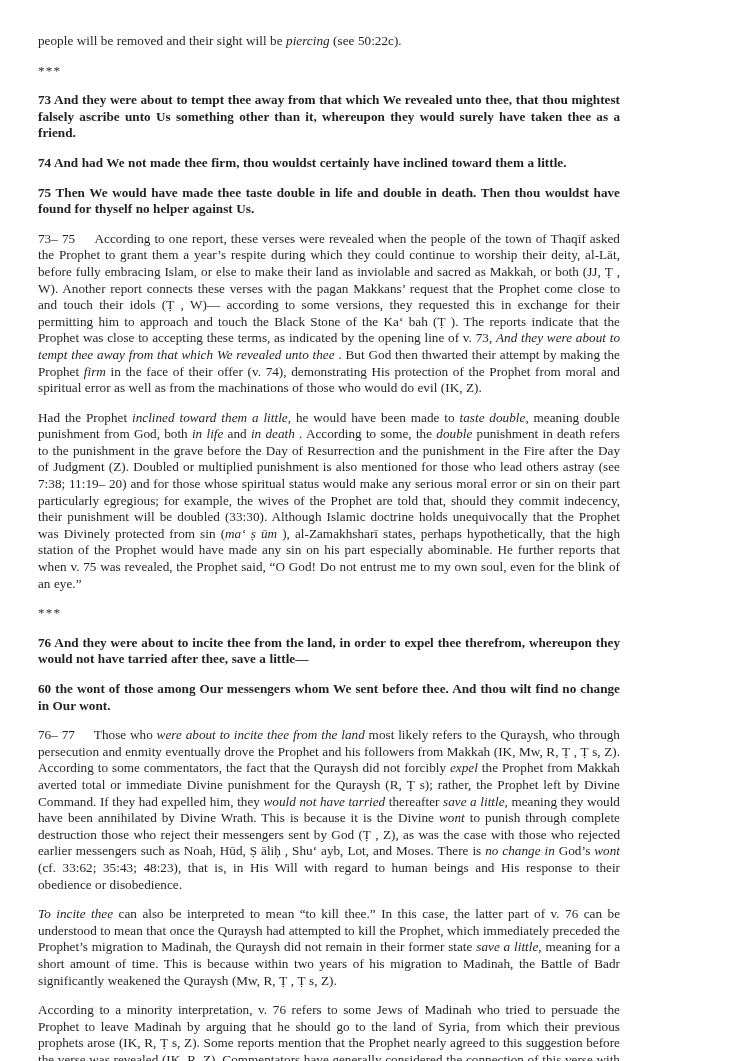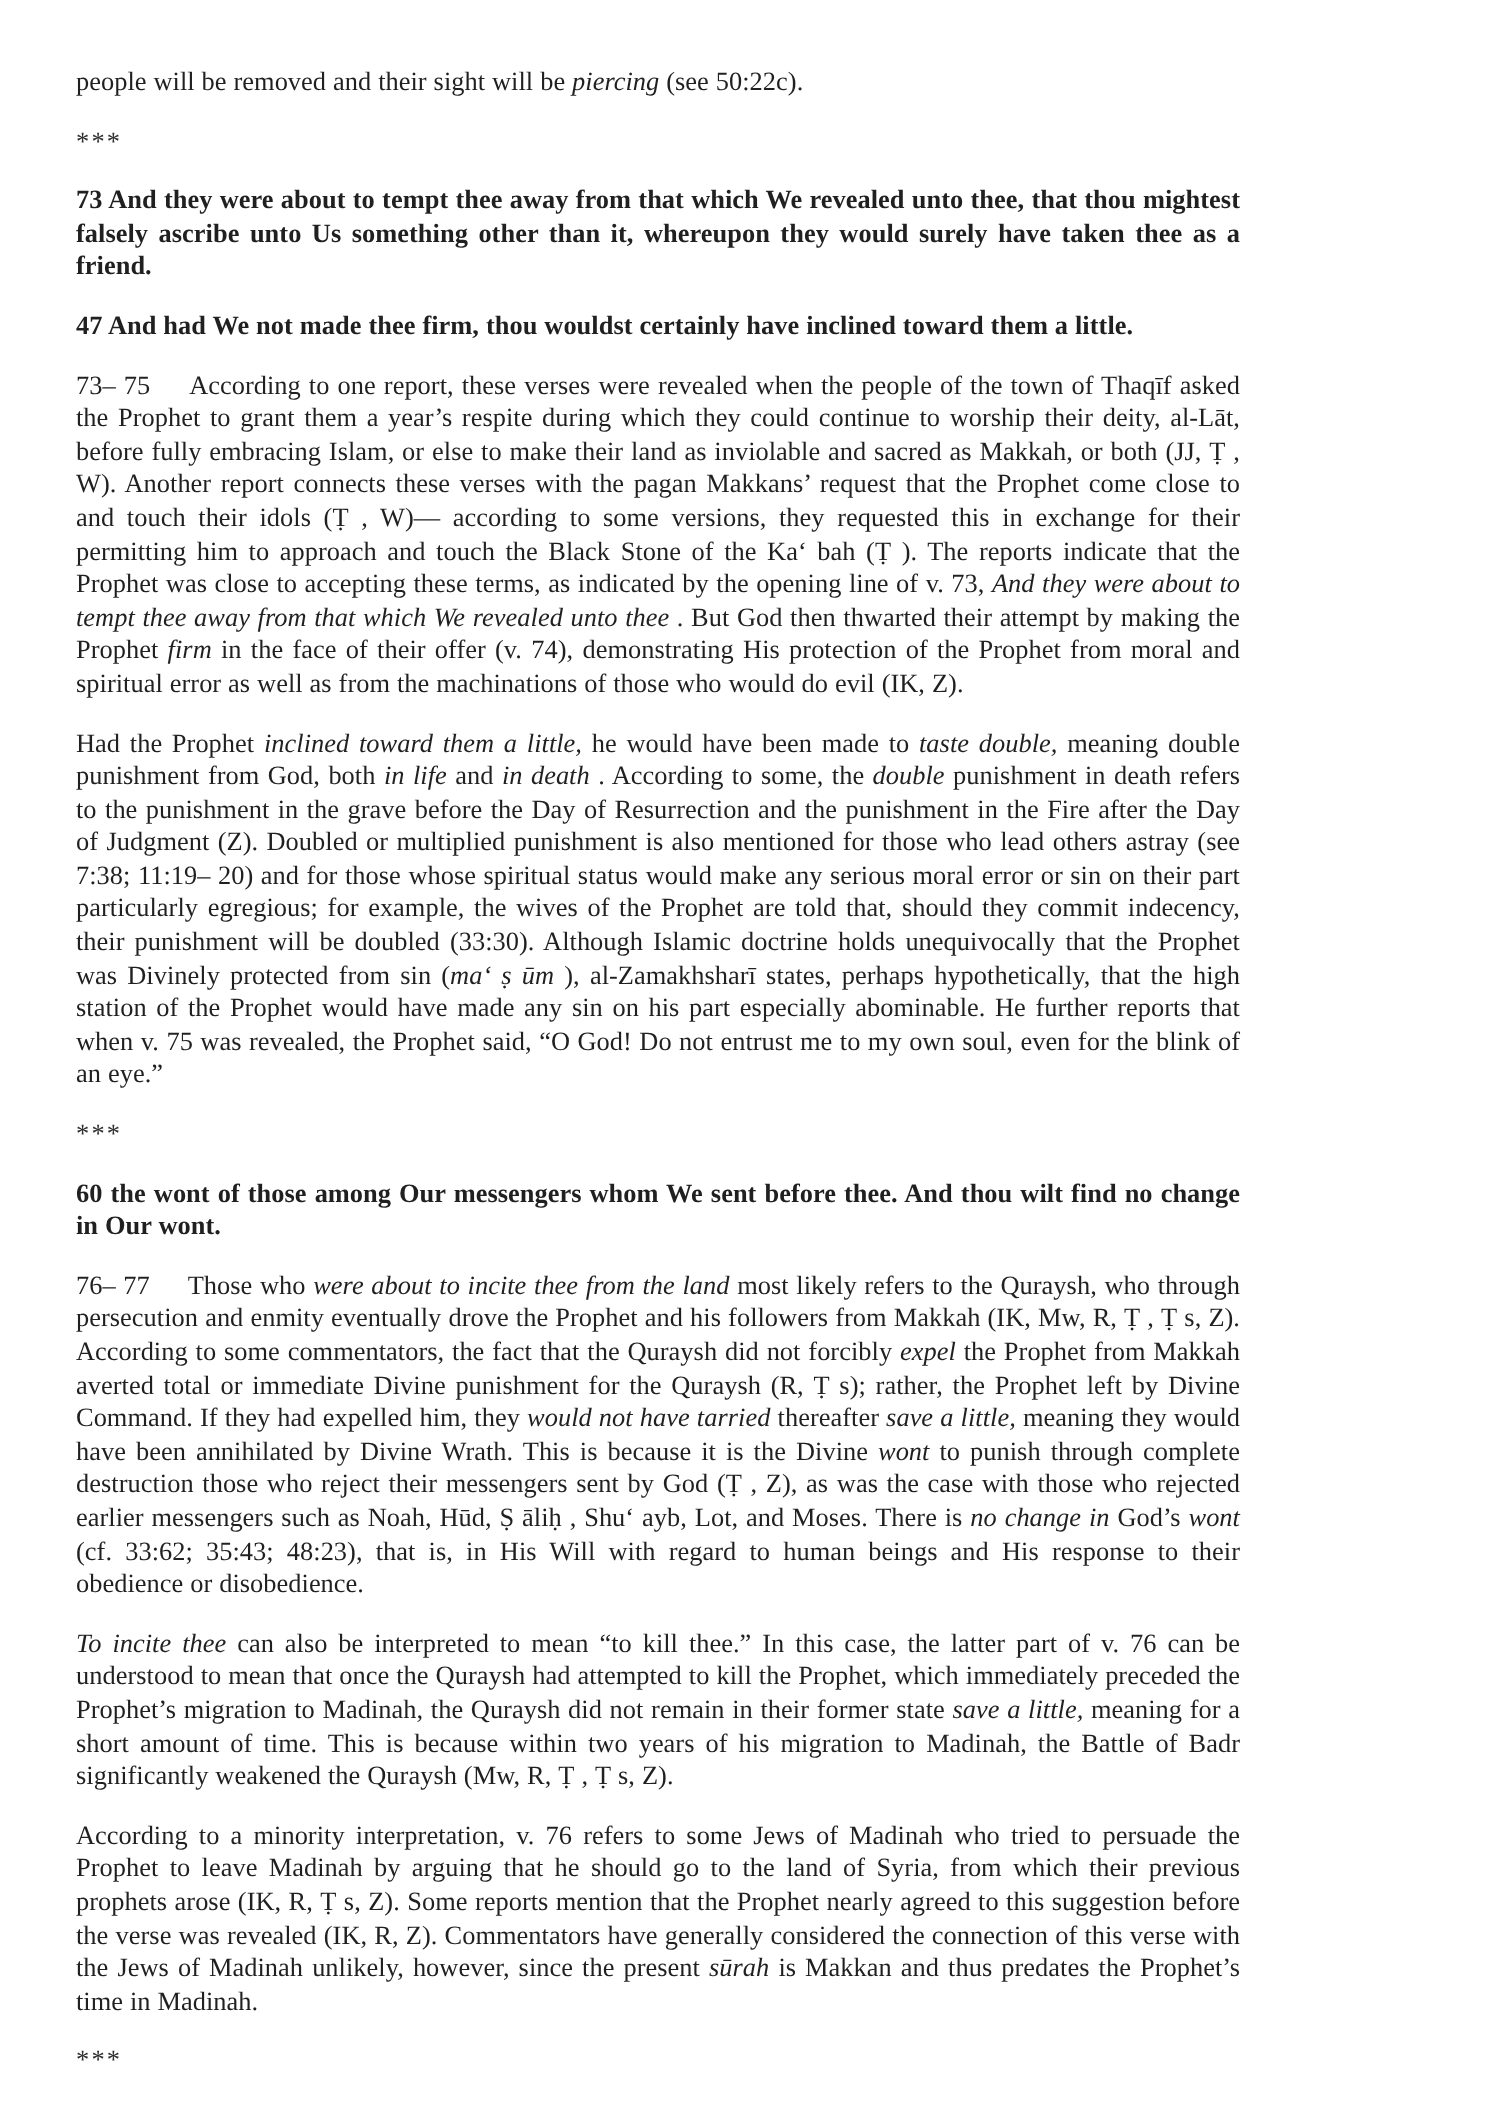--- a/index.html
+++ b/index.html
@@ -68,23 +68,25 @@
   }
 </style>
 </head>
 <body>
 
 <div class="page">
   <div id="content">
       <p class="block"><span>people will be removed and their sight will be </span><i>piercing</i><span> (see 50:22c).</span></p>
       <p class="sep">***</p>
       <p class="block verse"><span>73 And they were about to tempt thee away from that which We revealed unto thee, that thou mightest falsely ascribe unto Us something other than it, whereupon they would surely have taken thee as a friend.</span></p>
-      <p class="block verse"><span>47 And had We not made thee firm, thou wouldst certainly have inclined toward them a little.</span></p>
+      <p class="block verse"><span>74 And had We not made thee firm, thou wouldst certainly have inclined toward them a little.</span></p>
+      <p class="block verse"><span>75 Then We would have made thee taste double in life and double in death. Then thou wouldst have found for thyself no helper against Us.</span></p>
       <p class="block commentary"><span>73– 75</span><span class="vrange">     </span><span>According to one report, these verses were revealed when the people of the town of Thaqīf asked the Prophet to grant them a year’s respite during which they could continue to worship their deity, al-Lāt, before fully embracing Islam, or else to make their land as inviolable and sacred as Makkah, or both (JJ, Ṭ , W). Another report connects these verses with the pagan Makkans’ request that the Prophet come close to and touch their idols (Ṭ , W)— according to some versions, they requested this in exchange for their permitting him to approach and touch the Black Stone of the Ka‘ bah (Ṭ ). The reports indicate that the Prophet was close to accepting these terms, as indicated by the opening line of v. 73, </span><i>And they were about to tempt thee away from that which We revealed unto thee</i><span> . But God then thwarted their attempt by making the Prophet </span><i>firm</i><span> in the face of their offer (v. 74), demonstrating His protection of the Prophet from moral and spiritual error as well as from the machinations of those who would do evil (IK, Z).</span></p>
       <p class="block commentary"><span>Had the Prophet </span><i>inclined toward them a little,</i><span> he would have been made to </span><i>taste double,</i><span> meaning double punishment from God, both </span><i>in life</i><span> and </span><i>in death</i><span> . According to some, the </span><i>double</i><span> punishment in death refers to the punishment in the grave before the Day of Resurrection and the punishment in the Fire after the Day of Judgment (Z). Doubled or multiplied punishment is also mentioned for those who lead others astray (see 7:38; 11:19– 20) and for those whose spiritual status would make any serious moral error or sin on their part particularly egregious; for example, the wives of the Prophet are told that, should they commit indecency, their punishment will be doubled (33:30). Although Islamic doctrine holds unequivocally that the Prophet was Divinely protected from sin (</span><i>ma‘ ṣ ūm</i><span> ), al-Zamakhsharī states, perhaps hypothetically, that the high station of the Prophet would have made any sin on his part especially abominable. He further reports that when v. 75 was revealed, the Prophet said, “O God! Do not entrust me to my own soul, even for the blink of an eye.”</span></p>
       <p class="sep">***</p>
+      <p class="block verse"><span>76 And they were about to incite thee from the land, in order to expel thee therefrom, whereupon they would not have tarried after thee, save a little—</span></p>
       <p class="block verse"><span>60 the wont of those among Our messengers whom We sent before thee. And thou wilt find no change in Our wont.</span></p>
       <p class="block commentary"><span>76– 77</span><span class="vrange">     </span><span>Those who </span><i>were about to incite thee from the land</i><span> most likely refers to the Quraysh, who through persecution and enmity eventually drove the Prophet and his followers from Makkah (IK, Mw, R, Ṭ , Ṭ s, Z). According to some commentators, the fact that the Quraysh did not forcibly </span><i>expel</i><span> the Prophet from Makkah averted total or immediate Divine punishment for the Quraysh (R, Ṭ s); rather, the Prophet left by Divine Command. If they had expelled him, they </span><i>would not have tarried</i><span> thereafter </span><i>save a little,</i><span> meaning they would have been annihilated by Divine Wrath. This is because it is the Divine </span><i>wont</i><span> to punish through complete destruction those who reject their messengers sent by God (Ṭ , Z), as was the case with those who rejected earlier messengers such as Noah, Hūd, Ṣ āliḥ , Shu‘ ayb, Lot, and Moses. There is </span><i>no change in</i><span> God’s </span><i>wont</i><span> (cf. 33:62; 35:43; 48:23), that is, in His Will with regard to human beings and His response to their obedience or disobedience.</span></p>
       <p class="block commentary"><i>To incite thee</i><span> can also be interpreted to mean “to kill thee.” In this case, the latter part of v. 76 can be understood to mean that once the Quraysh had attempted to kill the Prophet, which immediately preceded the Prophet’s migration to Madinah, the Quraysh did not remain in their former state </span><i>save a little,</i><span> meaning for a short amount of time. This is because within two years of his migration to Madinah, the Battle of Badr significantly weakened the Quraysh (Mw, R, Ṭ , Ṭ s, Z).</span></p>
       <p class="block commentary"><span>According to a minority interpretation, v. 76 refers to some Jews of Madinah who tried to persuade the Prophet to leave Madinah by arguing that he should go to the land of Syria, from which their previous prophets arose (IK, R, Ṭ s, Z). Some reports mention that the Prophet nearly agreed to this suggestion before the verse was revealed (IK, R, Z). Commentators have generally considered the connection of this verse with the Jews of Madinah unlikely, however, since the present </span><i>sūrah</i><span> is Makkan and thus predates the Prophet’s time in Madinah.</span></p>
       <p class="sep">***</p>
     </div>
 </div>
 
 </body></html>

